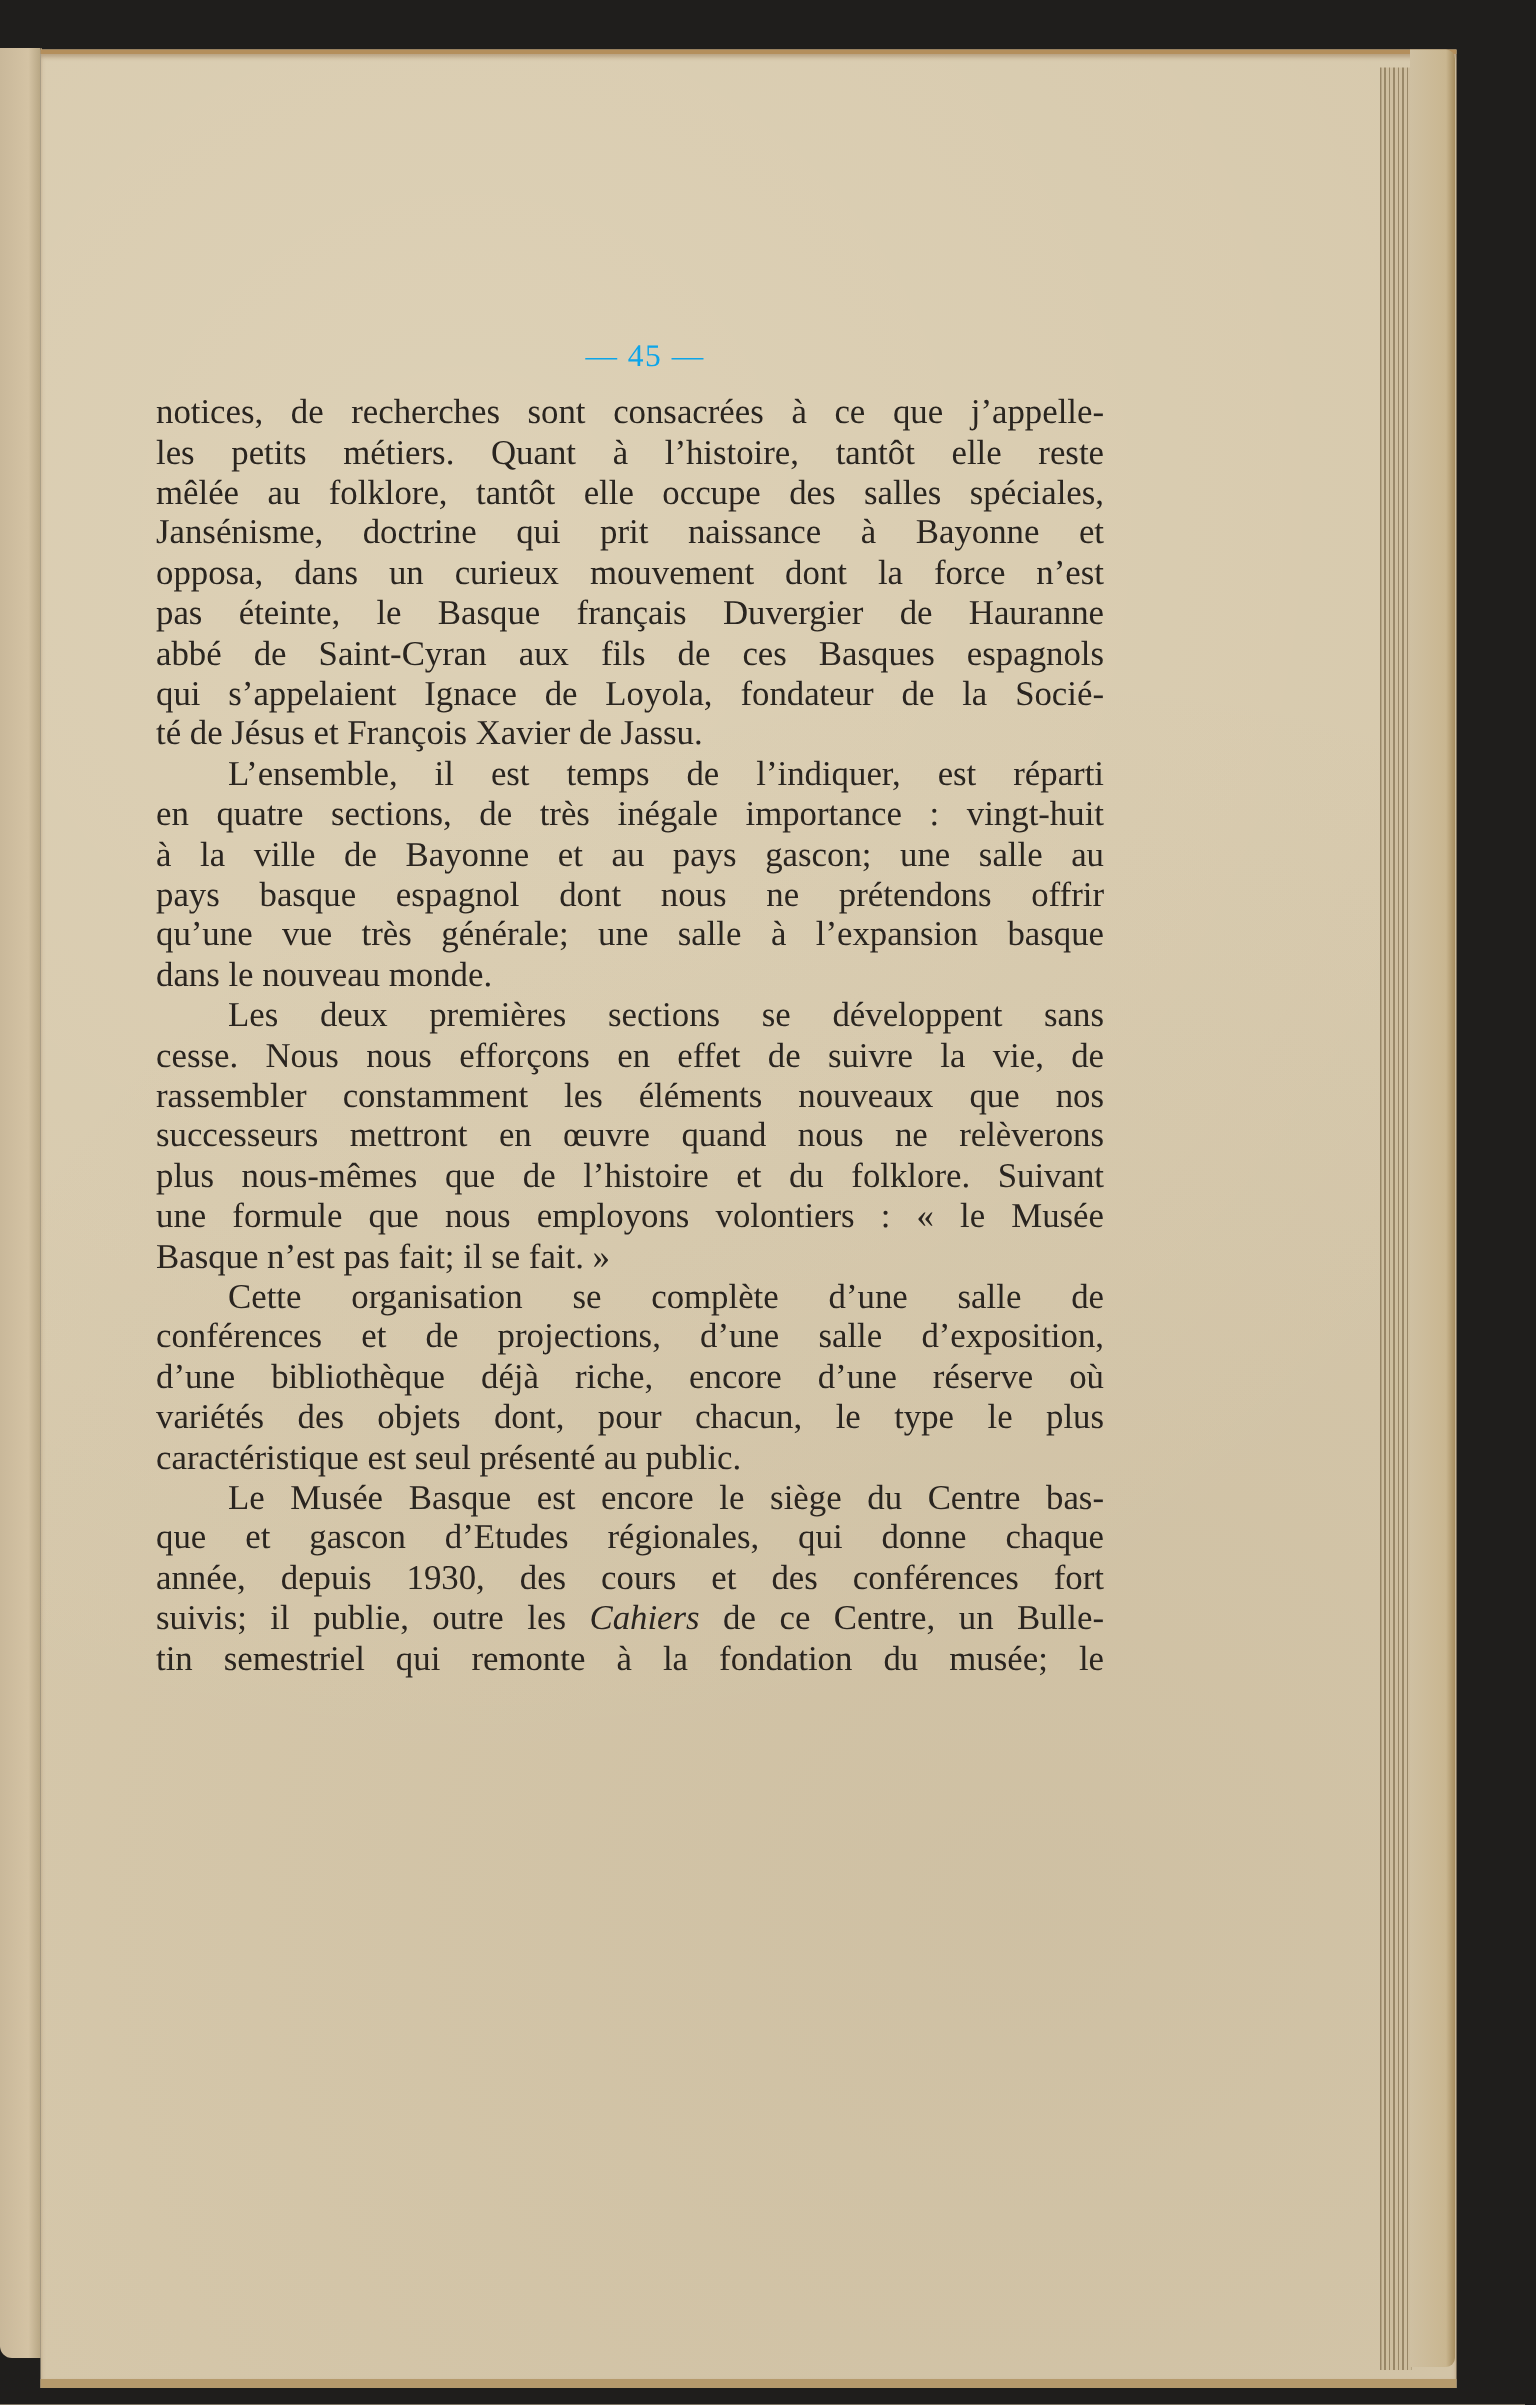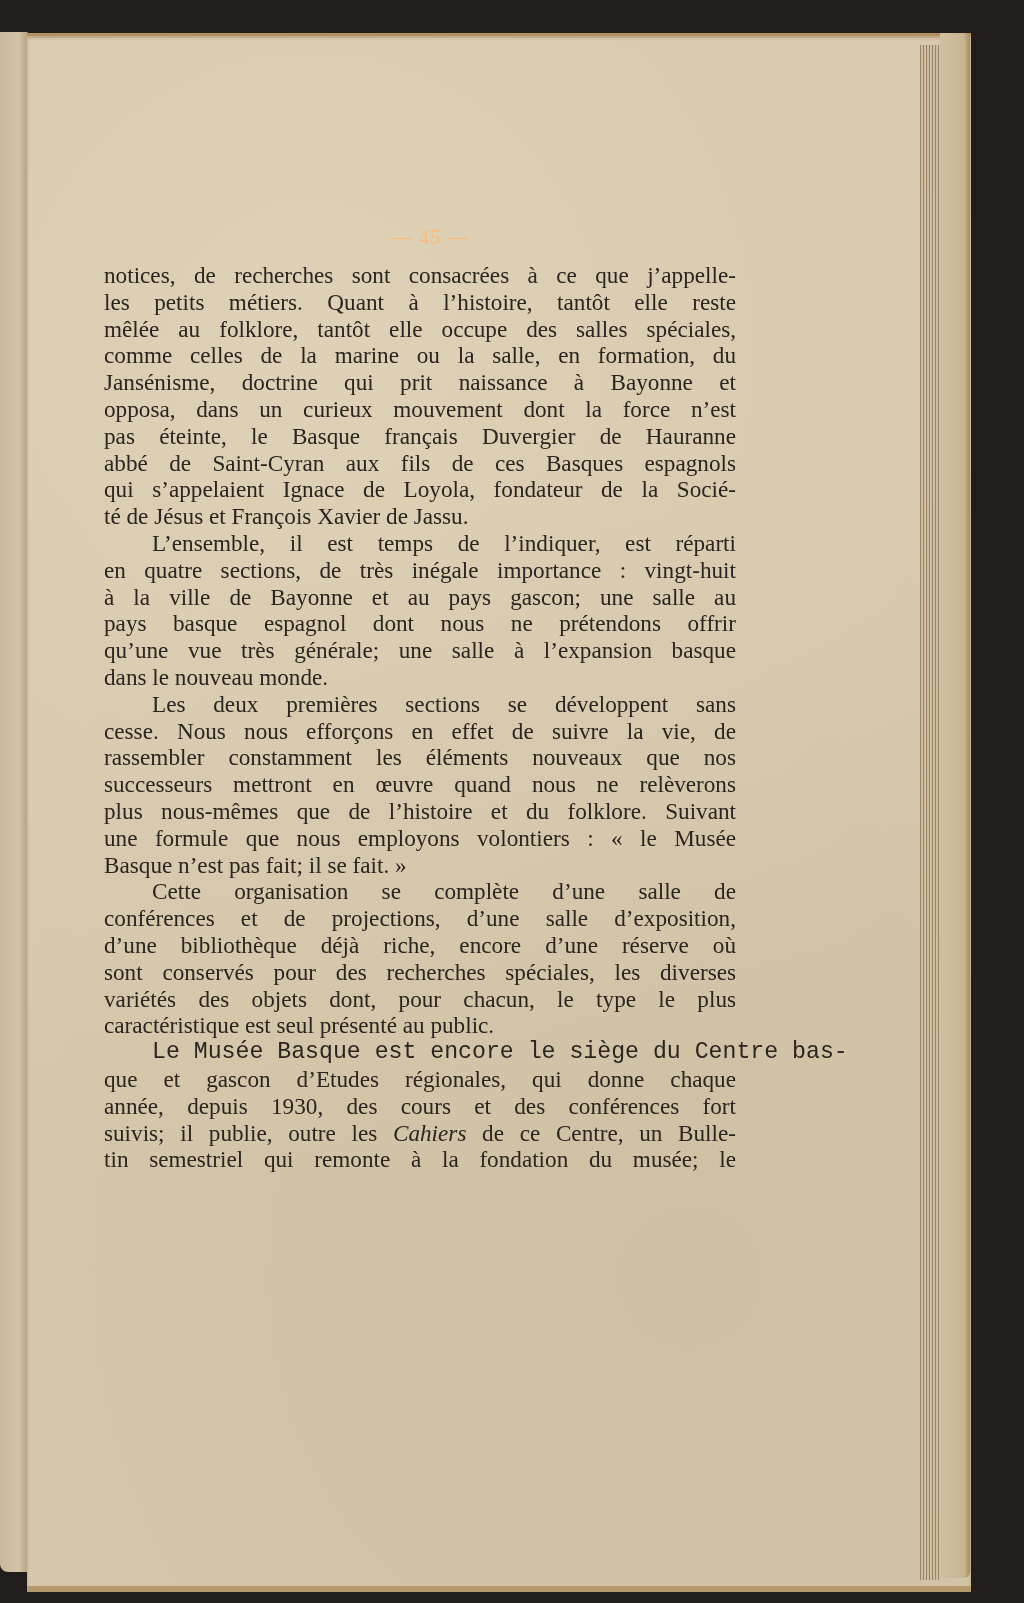--- a/index.html
+++ b/index.html
@@ -64,21 +64,21 @@
       top: 225px;
       width: 632px;
       color: #2a2520;
     }
     .page-number {
       text-align: center;
       font-size: 21px;
       margin-left: 20px;
       margin-bottom: 12px;
       letter-spacing: 1px;
-      color: #fdba74;
+      color: #0ea5e9;
     }
     .para {
       font-size: 23.2px;
       line-height: 26.8px;
       text-align: justify;
       text-align-last: left;
       margin: 0;
       hyphens: none;
     }
     .para .line {
@@ -102,21 +102,20 @@
 <div class="fore-edge"></div>
 <div class="cover-edge"></div>
 
 <div class="content">
   <div class="page-number">— 45 —</div>
   <div id="body-text">
       <div class="para">
         <span class="line">notices, de recherches sont consacrées à ce que j’appelle-</span>
         <span class="line">les petits métiers. Quant à l’histoire, tantôt elle reste</span>
         <span class="line">mêlée au folklore, tantôt elle occupe des salles spéciales,</span>
-        <span class="line">comme celles de la marine ou la salle, en formation, du</span>
         <span class="line">Jansénisme, doctrine qui prit naissance à Bayonne et</span>
         <span class="line">opposa, dans un curieux mouvement dont la force n’est</span>
         <span class="line">pas éteinte, le Basque français Duvergier de Hauranne</span>
         <span class="line">abbé de Saint-Cyran aux fils de ces Basques espagnols</span>
         <span class="line">qui s’appelaient Ignace de Loyola, fondateur de la Socié-</span>
         <span class="line last">té de Jésus et François Xavier de Jassu.</span>
       </div>
       <div class="para">
         <span class="line" style="padding-left: 48px;">L’ensemble, il est temps de l’indiquer, est réparti</span>
         <span class="line">en quatre sections, de très inégale importance : vingt-huit</span>
@@ -131,25 +130,24 @@
         <span class="line">rassembler constamment les éléments nouveaux que nos</span>
         <span class="line">successeurs mettront en œuvre quand nous ne relèverons</span>
         <span class="line">plus nous-mêmes que de l’histoire et du folklore. Suivant</span>
         <span class="line">une formule que nous employons volontiers : « le Musée</span>
         <span class="line last">Basque n’est pas fait; il se fait. »</span>
       </div>
       <div class="para">
         <span class="line" style="padding-left: 48px;">Cette organisation se complète d’une salle de</span>
         <span class="line">conférences et de projections, d’une salle d’exposition,</span>
         <span class="line">d’une bibliothèque déjà riche, encore d’une réserve où</span>
-        <span class="line">sont conservés pour des recherches spéciales, les diverses</span>
         <span class="line">variétés des objets dont, pour chacun, le type le plus</span>
         <span class="line last">caractéristique est seul présenté au public.</span>
       </div>
       <div class="para">
-        <span class="line" style="padding-left: 48px; font-family: Liberation Mono, monospace;">Le Musée Basque est encore le siège du Centre bas-</span>
+        <span class="line" style="padding-left: 48px;">Le Musée Basque est encore le siège du Centre bas-</span>
         <span class="line">que et gascon d’Etudes régionales, qui donne chaque</span>
         <span class="line">année, depuis 1930, des cours et des conférences fort</span>
         <span class="line"><span>suivis; il publie, outre les </span><em>Cahiers</em><span> de ce Centre, un Bulle-</span></span>
         <span class="line">tin semestriel qui remonte à la fondation du musée; le</span>
       </div>
     </div>
 </div>
 
 </body></html>

